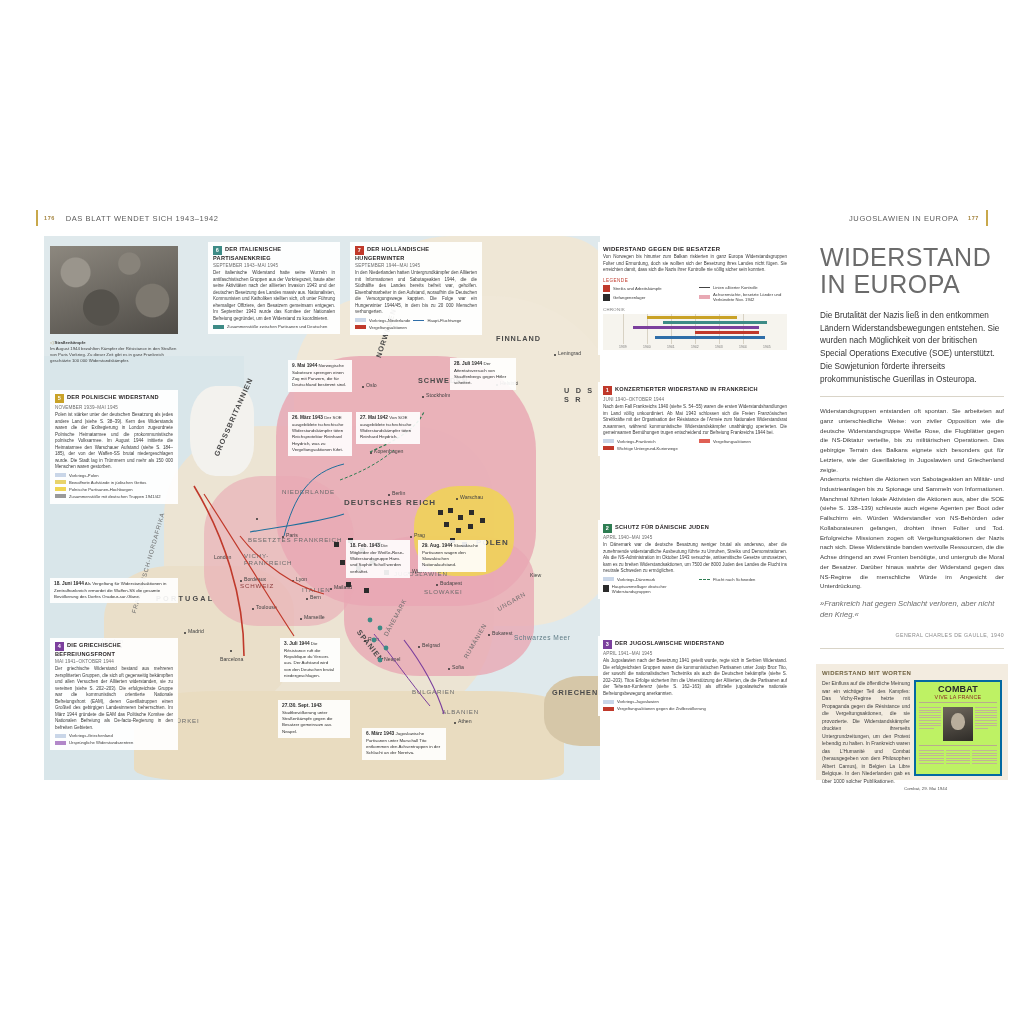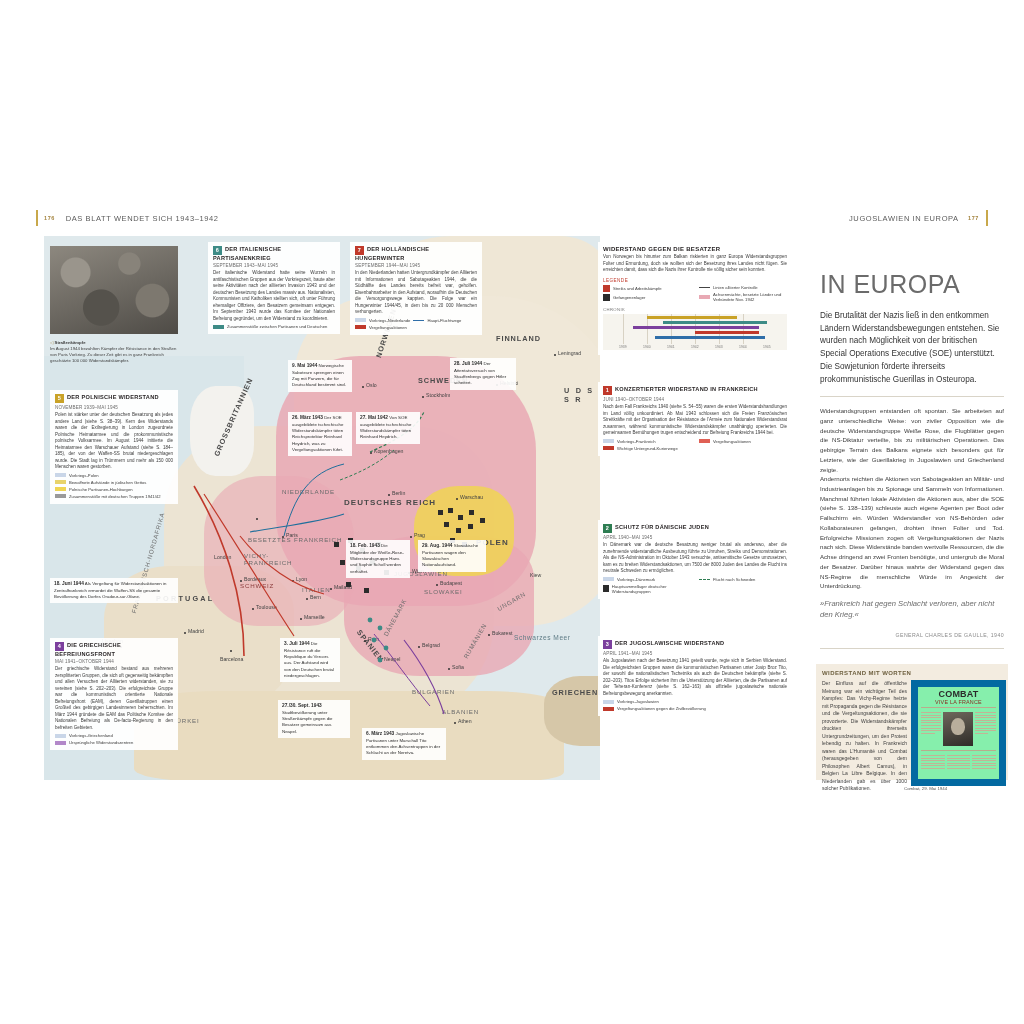--- a/index.html
+++ b/index.html
@@ -55,21 +55,21 @@
   .rcol{position:absolute;font-size:6.1px;line-height:1.6;color:#3c3c3c;text-align:justify;}
   .quote{position:absolute;font-size:7.6px;line-height:1.45;color:#6b6b6b;font-style:italic;}
   .qattr{position:absolute;font-size:5.2px;letter-spacing:.08em;color:#8a8a8a;}
   .hr{position:absolute;height:1px;background:#d9d4c8;}
 
   .wordbox{position:absolute;background:#f3ece0;}
   .wordbox h5{margin:0;font-size:6px;letter-spacing:.07em;color:#6d5f3e;text-transform:uppercase;}
   .wordbox p{margin:4px 0 0 0;font-size:5px;line-height:1.5;color:#3d3d3d;text-align:justify;}
   .wordcap{position:absolute;font-size:4.4px;color:#555;}
 
-  .news{position:absolute;background:#86efac;overflow:hidden;border:7px solid #0369a1;}
+  .news{position:absolute;background:#bef264;overflow:hidden;border:2px solid #0369a1;}
   .news .mast{font-size:9px;font-weight:bold;letter-spacing:.02em;text-align:center;color:#2b2b2b;margin-top:2px;}
   .news .sub2{font-size:5.4px;text-align:center;color:#8a2b22;letter-spacing:.04em;}
   .news .linerow{height:1px;background:#b9ac8d;margin:2px 3px;}
   .news .cols{display:flex;gap:2px;padding:2px 3px;}
   .news .txtcol{flex:1;}
   .news .ln{height:1px;background:#c2b496;margin-bottom:1.6px;}
   .news .portrait{width:30px;height:34px;background:linear-gradient(165deg,#6e675c,#2f2c28);position:relative;}
   .news .portrait:after{content:"";position:absolute;left:8px;top:6px;width:14px;height:17px;border-radius:50% 50% 45% 45%;background:#b9ae9c;}
 
   
@@ -471,21 +471,21 @@
     <div class="notebox" style="left:258px;top:500px;width:72px;">
       <b>27./30. Sept. 1943</b>
       <span>Stadtbevölkerung unter Straßenkämpfe gegen die Besatzer gemeinsam aus Neapel.</span>
     </div>
     <div class="notebox" style="left:342px;top:528px;width:84px;">
       <b>6. März 1943</b>
       <span>Jugoslawische Partisanen unter Marschall Tito entkommen den Achsentruppen in der Schlacht an der Neretva.</span>
     </div>
 
     <div class="rtitle" style="left:800px;top:44px;width:180px;">
-      <br>
+      <span>WIDERSTAND</span><br>
       <span>IN EUROPA</span>
     </div>
     <div class="rintro" style="left:800px;top:110px;width:184px;">Die Brutalität der Nazis ließ in den entkommen Ländern Widerstandsbewegungen entstehen. Sie wurden nach Möglichkeit von der britischen Special Operations Executive (SOE) unterstützt. Die Sowjetunion förderte ihrerseits prokommunistische Guerillas in Osteuropa.</div>
     <div class="hr" style="left:800px;top:196px;width:184px;"></div>
 
     <div class="rcol" style="left:800px;top:206px;width:184px;">Widerstandsgruppen entstanden oft spontan. Sie arbeiteten auf ganz unterschiedliche Weise: von ziviler Opposition wie die deutsche Widerstandsgruppe Weiße Rose, die Flugblätter gegen die NS-Diktatur verteilte, bis zu militärischen Operationen. Das gebirgige Terrain des Balkans eignete sich besonders gut für Letztere, wie der Guerillakrieg in Jugoslawien und Griechenland zeigte.</div>
     <div class="rcol" style="left:800px;top:274px;width:184px;">Andernorts reichten die Aktionen von Sabotageakten an Militär- und Industrieanlagen bis zu Spionage und Sammeln von Informationen. Manchmal führten lokale Aktivisten die Aktionen aus, aber die SOE (siehe S. 138–139) schleuste auch eigene Agenten per Boot oder Fallschirm ein. Würden Widerstandler von NS-Behörden oder Kollaborateuren gefangen, drohten ihnen Folter und Tod. Erfolgreiche Missionen zogen oft Vergeltungsaktionen der Nazis nach sich. Diese Widerstände banden wertvolle Ressourcen, die die Achse dringend an zwei Fronten benötigte, und untergrub die Moral der Besatzer. Darüber hinaus wahrte der Widerstand gegen das NS-Regime die menschliche Würde im Angesicht der Unterdrückung.</div>
 
     <div class="quote" style="left:800px;top:398px;width:184px;">»Frankreich hat gegen Schlacht verloren, aber nicht den Krieg.«</div>
     <div class="qattr" style="left:800px;top:432px;width:184px;text-align:right;">GENERAL CHARLES DE GAULLE, 1940</div>

